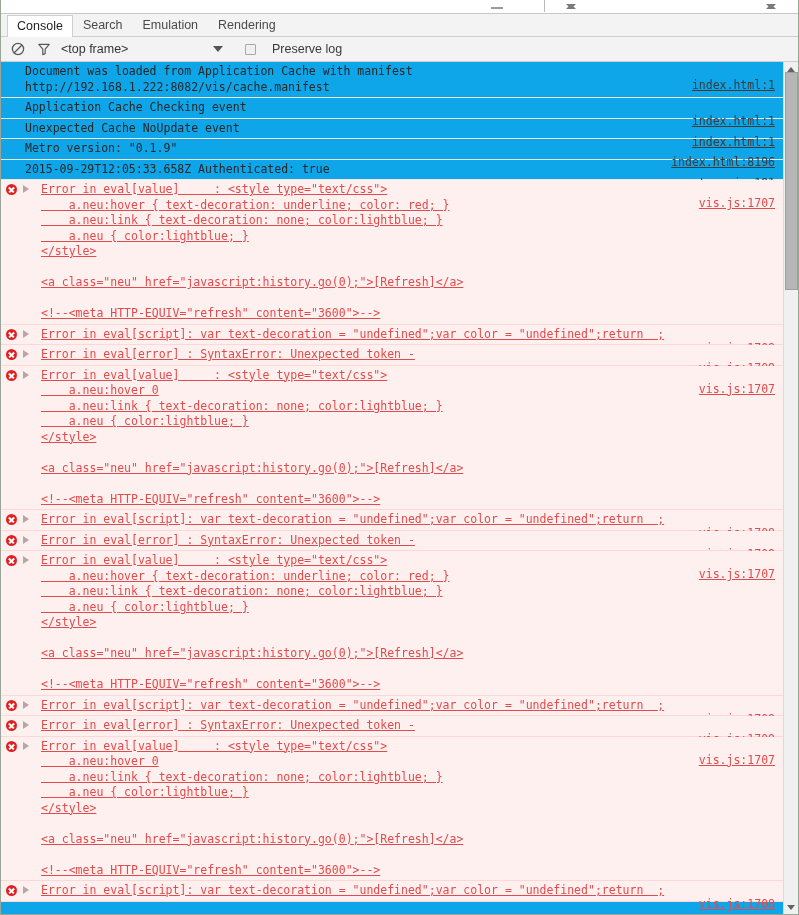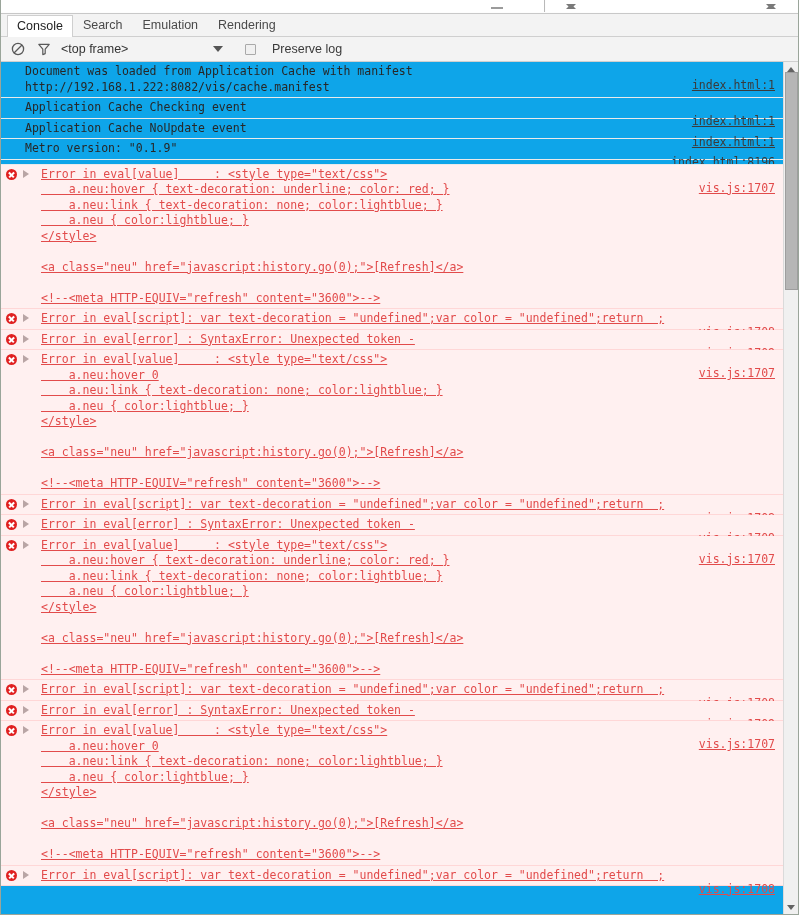--- a/index.html
+++ b/index.html
@@ -145,28 +145,29 @@
         <div class="row">
           <span class="txt">Document was loaded from Application Cache with manifest
 http://192.168.1.222:8082/vis/cache.manifest</span>
           <a class="src">index.html:1</a>
         </div>
         <div class="row">
           <span class="txt">Application Cache Checking event</span>
           <a class="src">index.html:1</a>
         </div>
         <div class="row">
-          <span class="txt">Application Cache NoUpdate event</span>
+          <span class="txt">Unexpected Cache NoUpdate event</span>
           <a class="src">index.html:1</a>
         </div>
         <div class="row">
           <span class="txt">Metro version: "0.1.9"</span>
           <a class="src">index.html:8196</a>
         </div>
         <div class="row">
+          <span class="txt">2015-09-29T12:05:33.658Z Authenticated: true</span>
           <a class="src">true.js:191</a>
         </div>
         <div class="row err">
           <span class="bang"></span>
           <span class="tri"></span>
           <span class="txt">Error in eval[value]     : &lt;style type="text/css"&gt;
     a.neu:hover { text-decoration: underline; color: red; }
     a.neu:link { text-decoration: none; color:lightblue; }
     a.neu { color:lightblue; }
 &lt;/style&gt;

